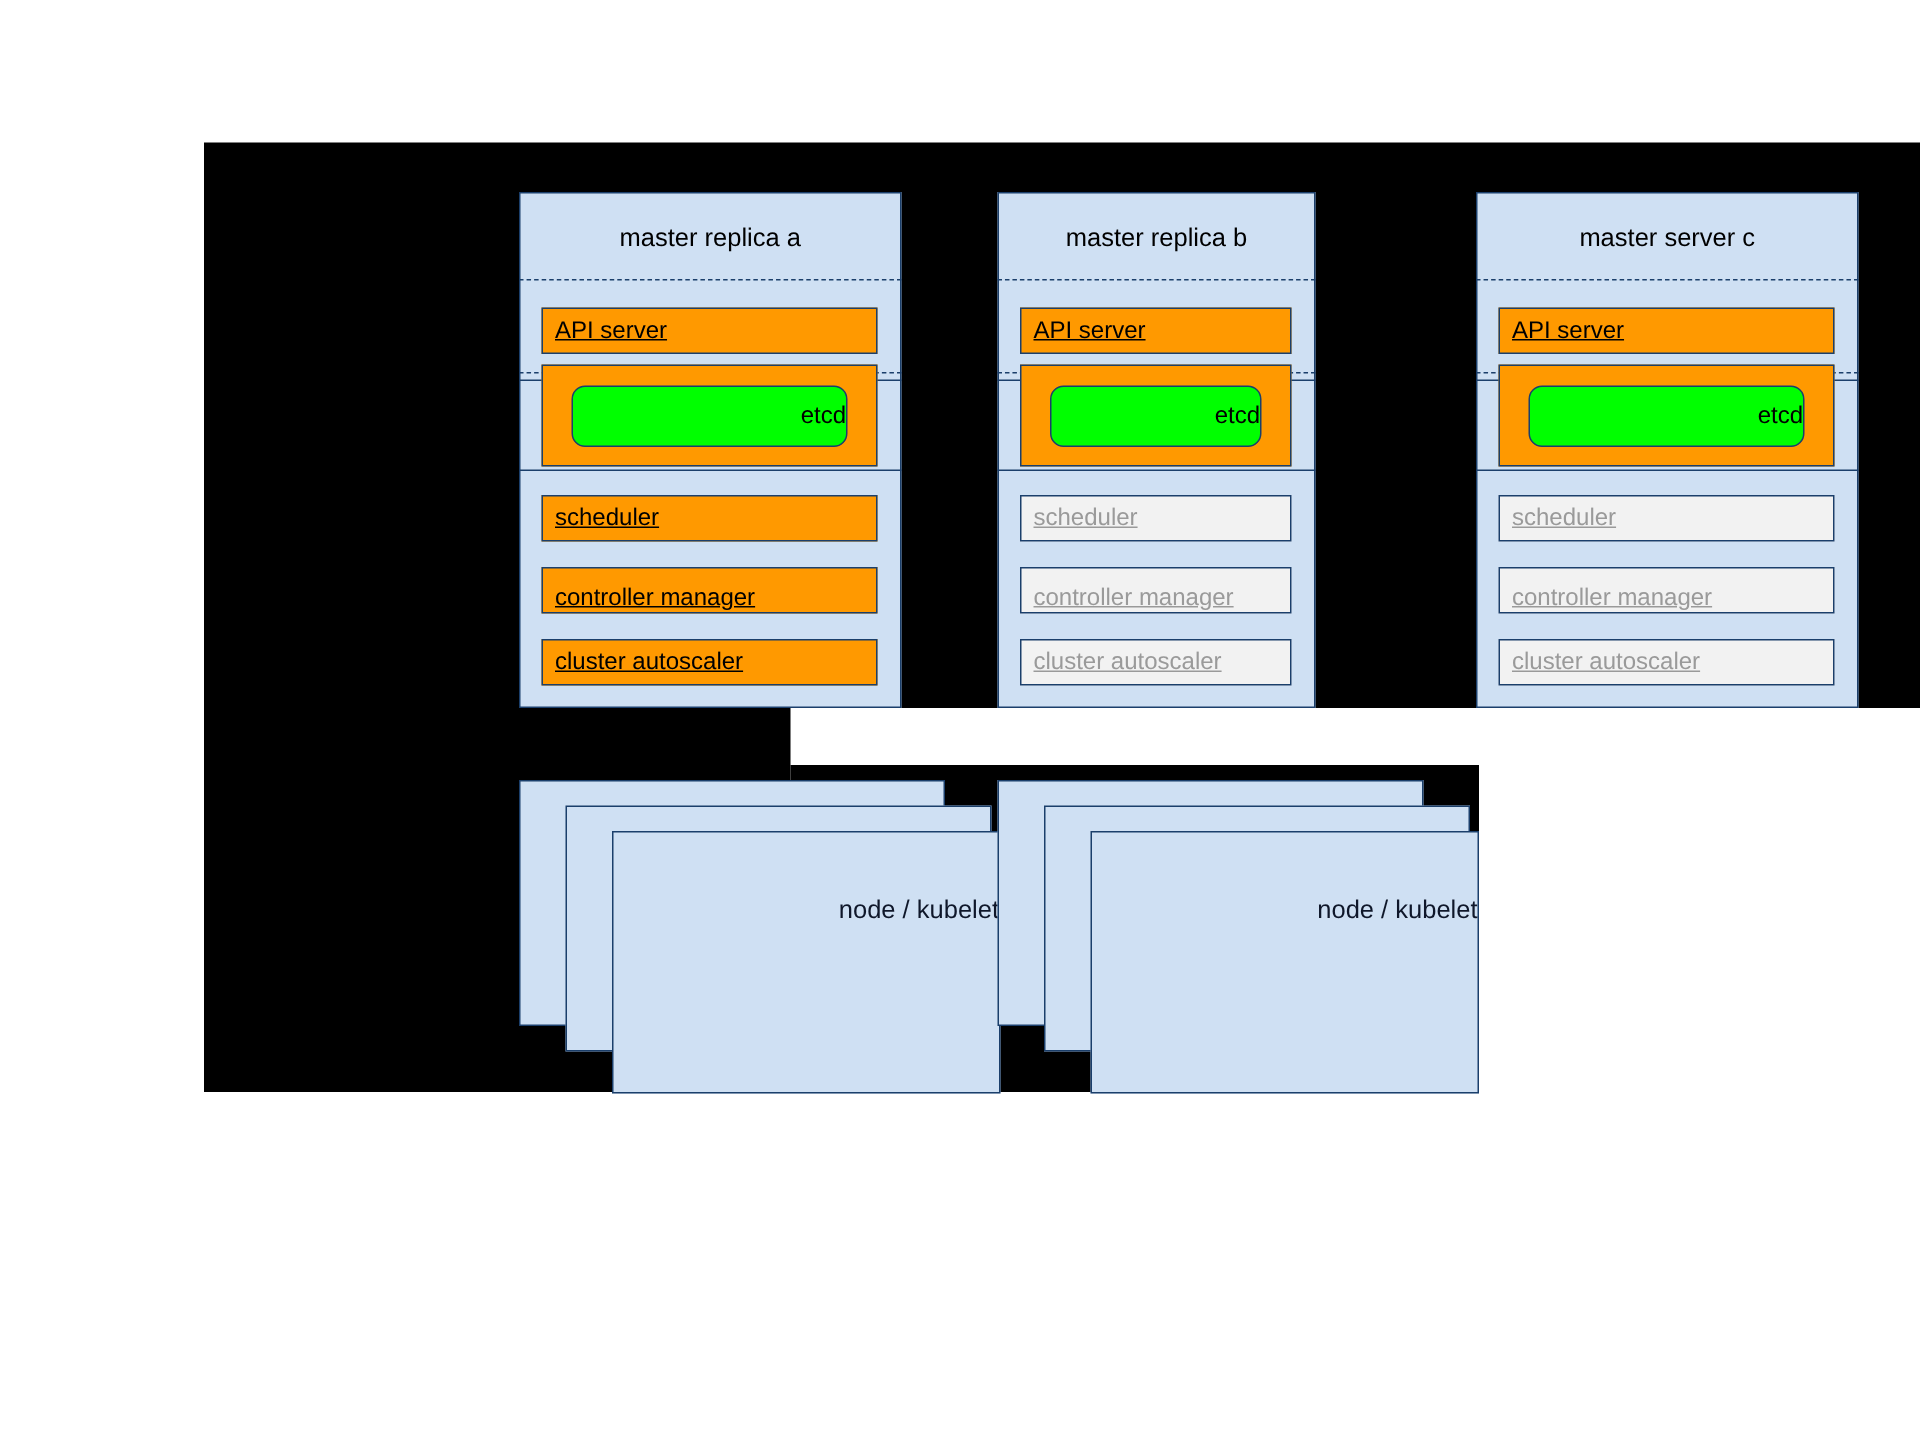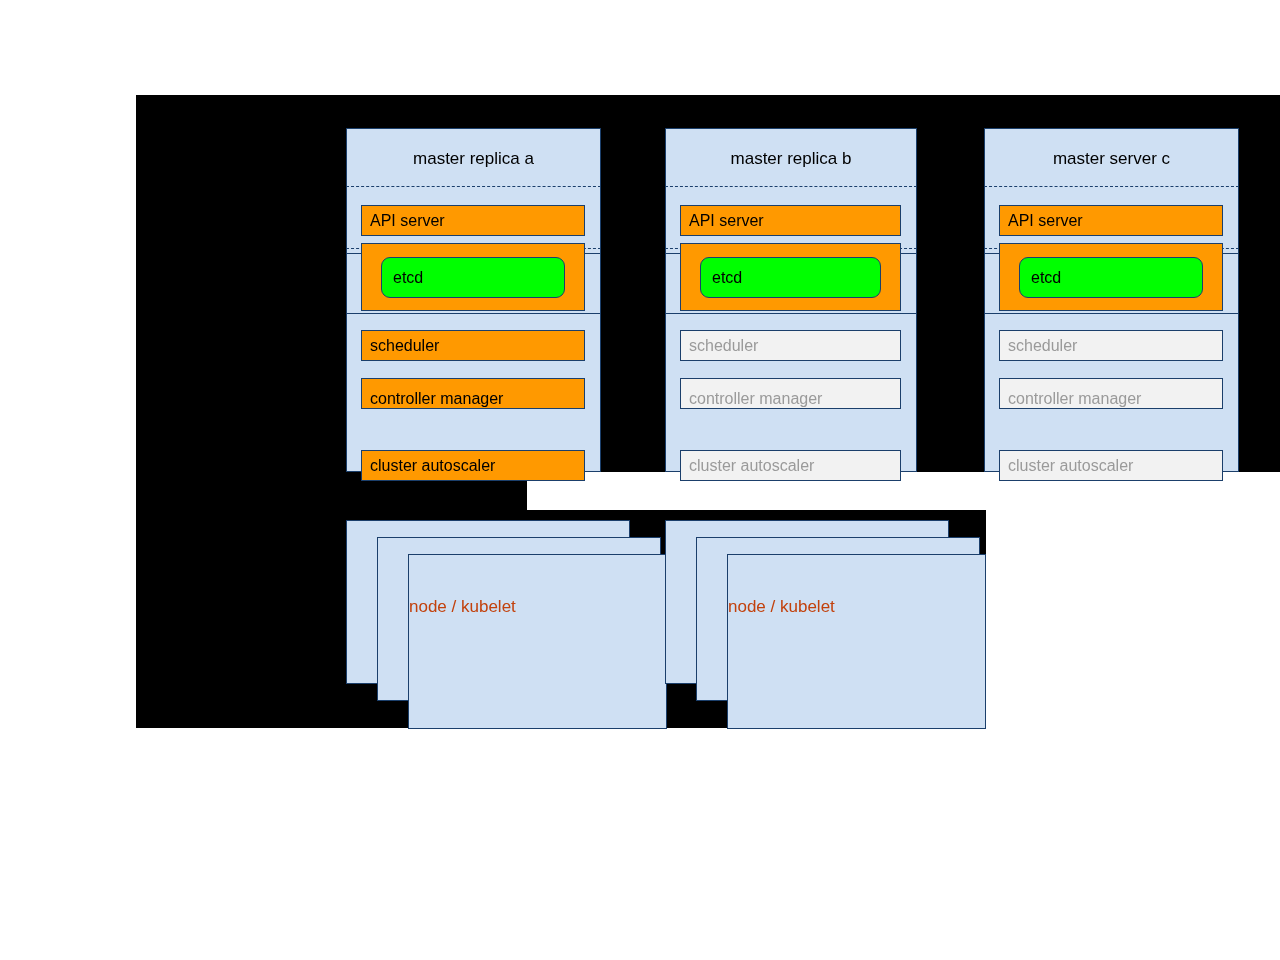--- a/index.html
+++ b/index.html
@@ -32,21 +32,21 @@
   
   .replica {
     position: absolute;
     top: 128px;
     height: 344px;
     background: #cfe0f3;
     border: 1px solid #1b3f6b;
     box-sizing: border-box;
   }
   .replica-a { left: 330px; width: 255px; }
-  .replica-b { left: 649px; width: 252px; padding-left: 44px; }
+  .replica-b { left: 649px; width: 212px; padding-left: 44px; }
   .replica-c { left: 968px; width: 255px; }
 
   .replica-title {
     position: absolute;
     left: 0; right: 0;
     top: 20px;
     text-align: center;
     font-size: 17px;
     color: #000000;
     line-height: 20px;
@@ -77,62 +77,64 @@
     right: 15px;
     height: 31px;
     background: #ff9900;
     border: 1px solid #1b3f6b;
     box-sizing: border-box;
     font-size: 16px;
     color: #000000;
     display: flex;
     align-items: center;
     padding-left: 8px;
+    text-decoration: underline;
   }
   .comp.inactive {
     background: #f2f2f2;
     color: #9a9a9a;
   }
   .comp-api   { top: 76px; }
   .comp-etcd-host { top: 114px; height: 68px; padding-left: 0; }
   .comp-sched { top: 201px; }
   .comp-ctrl  { top: 249px; align-items: flex-end; }
-  .comp-autos { top: 297px; margin-top: 24px; }
+  .comp-autos { top: 297px; }
 
   .etcd-pill {
     position: absolute;
     left: 19px;
     right: 19px;
     top: 13px;
     height: 41px;
     background: #00ff00;
     border: 1px solid #1b3f6b;
     border-radius: 9px;
     box-sizing: border-box;
     display: flex;
     align-items: center;
     padding-left: 11px;
     font-size: 16px;
     color: #000000;
+    justify-content: flex-end;
   }
 
   
   .node-card {
     position: absolute;
     background: #cfe0f3;
     border: 1px solid #1b3f6b;
     box-sizing: border-box;
   }
   .node-label {
     position: absolute;
     left: 0; right: 0;
     top: 42px;
-    text-align: left;
+    text-align: right;
     font-size: 17px;
-    color: #c2410c;
+    color: #0f172a;
   }
 
   
   .ng1-c1 { left: 330px; top: 520px; width: 284px; height: 164px; }
   .ng1-c2 { left: 361px; top: 537px; width: 284px; height: 164px; }
   .ng1-c3 { left: 392px; top: 554px; width: 259px; height: 175px; }
 
   
   .ng2-c1 { left: 649px; top: 520px; width: 284px; height: 164px; }
   .ng2-c2 { left: 680px; top: 537px; width: 284px; height: 164px; }

